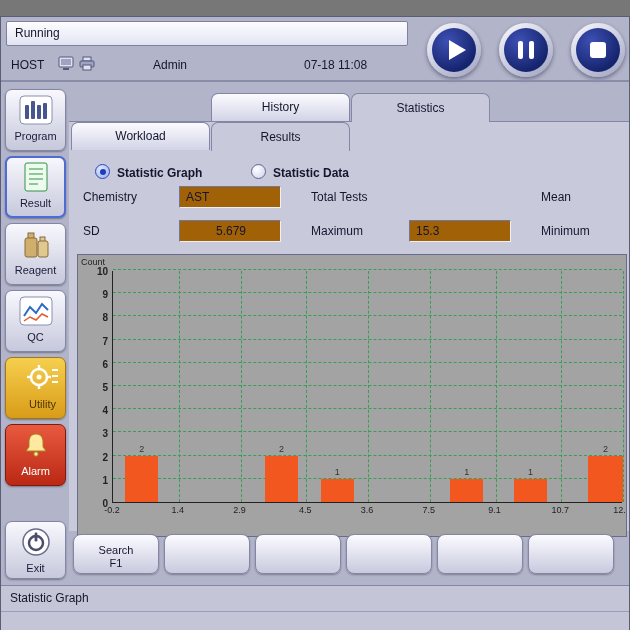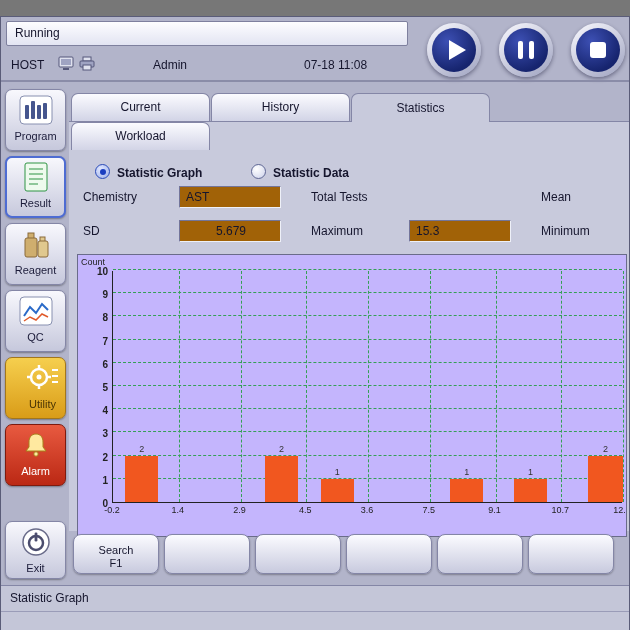--- a/index.html
+++ b/index.html
@@ -64,21 +64,21 @@
   .radio.sel::after { content:""; position:absolute; left:3.5px; top:3.5px; width:6px;
     height:6px; border-radius:50%; background:#1b3ec0; }
   .radio-lbl { position:absolute; font-size:12px; font-weight:bold; }
   .fld-lbl { position:absolute; font-size:12px; }
   .field-box { position:absolute; width:102px; height:22px; background:#a16207;
     border:1px solid; border-color:#73759a #eef0f8 #eef0f8 #73759a; font-size:12px;
     line-height:20px; padding-left:6px; cursor:text; }
 
   
   .chart { position:absolute; left:8px; top:132px; width:550px; height:283px;
-    background:#c4b5fd; border:1px solid #6a6c8a; overflow:hidden; }
+    background:#a3a3a3; border:1px solid #6a6c8a; overflow:hidden; }
   .count-label { position:absolute; left:3px; top:2px; font-size:9px; color:#222; }
   .plot { position:absolute; left:34px; top:16px; width:510px; height:232px;
     border-left:1px solid #222; border-bottom:1px solid #222; }
   .hgrid { position:absolute; left:0; width:100%; height:0; border-top:1px dashed #35a055; }
   .vgrid { position:absolute; top:0; height:100%; width:0; border-left:1px dashed #35a055; }
   .bar { position:absolute; bottom:0; background:#f1571f; }
   .bar-label { position:absolute; transform:translateX(-50%); font-size:9px; color:#333; }
   .ytick { position:absolute; left:2px; width:28px; text-align:right; font-size:10px; color:#222;font-weight:bold; }
   .xticks { position:absolute; left:0; top:250px; width:100%; height:14px; }
   .xtick { position:absolute; transform:translateX(-50%); font-size:9px; color:#222; }
@@ -233,21 +233,20 @@
     <span>
       <svg width="30" height="30" viewBox="0 0 30 30">
           <circle cx="15" cy="15" r="13" fill="#fff" stroke="#6a6c8a" stroke-width="1.5"></circle>
           <circle cx="15" cy="16" r="7" fill="none" stroke="#4b4d6e" stroke-width="2.5"></circle>
           <rect x="13.6" y="5.5" width="2.8" height="9" rx="1.2" fill="#4b4d6e"></rect>
         </svg>
     </span>
     <span class="lbl">Exit</span>
   </button>
 
-  <button class="tab tab-row1" id="tab-current">Current</button>
   <button class="tab tab-row1" id="tab-history">History</button>
   <button class="tab tab-row1 selected" id="tab-statistics">Statistics</button>
 
   <div class="panel">
 
     <span class="radio sel" style="left:26px; top:42px;"></span>
     <span class="radio-lbl" style="left:48px; top:44px;">Statistic Graph</span>
     <span class="radio" style="left:182px; top:42px;"></span>
     <span class="radio-lbl" style="left:204px; top:44px;">Statistic Data</span>
 
@@ -317,20 +316,21 @@
           <div class="xtick" style="left: 289px;">3.6</div>
           <div class="xtick" style="left: 350.694px;">7.5</div>
           <div class="xtick" style="left: 416.5px;">9.1</div>
           <div class="xtick" style="left: 482.306px;">10.7</div>
           <div class="xtick" style="left: 544px;">12.2</div>
         </div>
     </div>
   </div>
 
   <button class="tab tab-row2" id="tab-workload">Workload</button>
+  <button class="tab tab-row2 selected" id="tab-results">Results</button>
 
   <button class="fkey" id="fk0">
     <div>Search</div>
     <div>F1</div>
   </button>
   <button class="fkey" id="fk1">
     <div></div>
   </button>
   <button class="fkey" id="fk2">
     <div></div>

